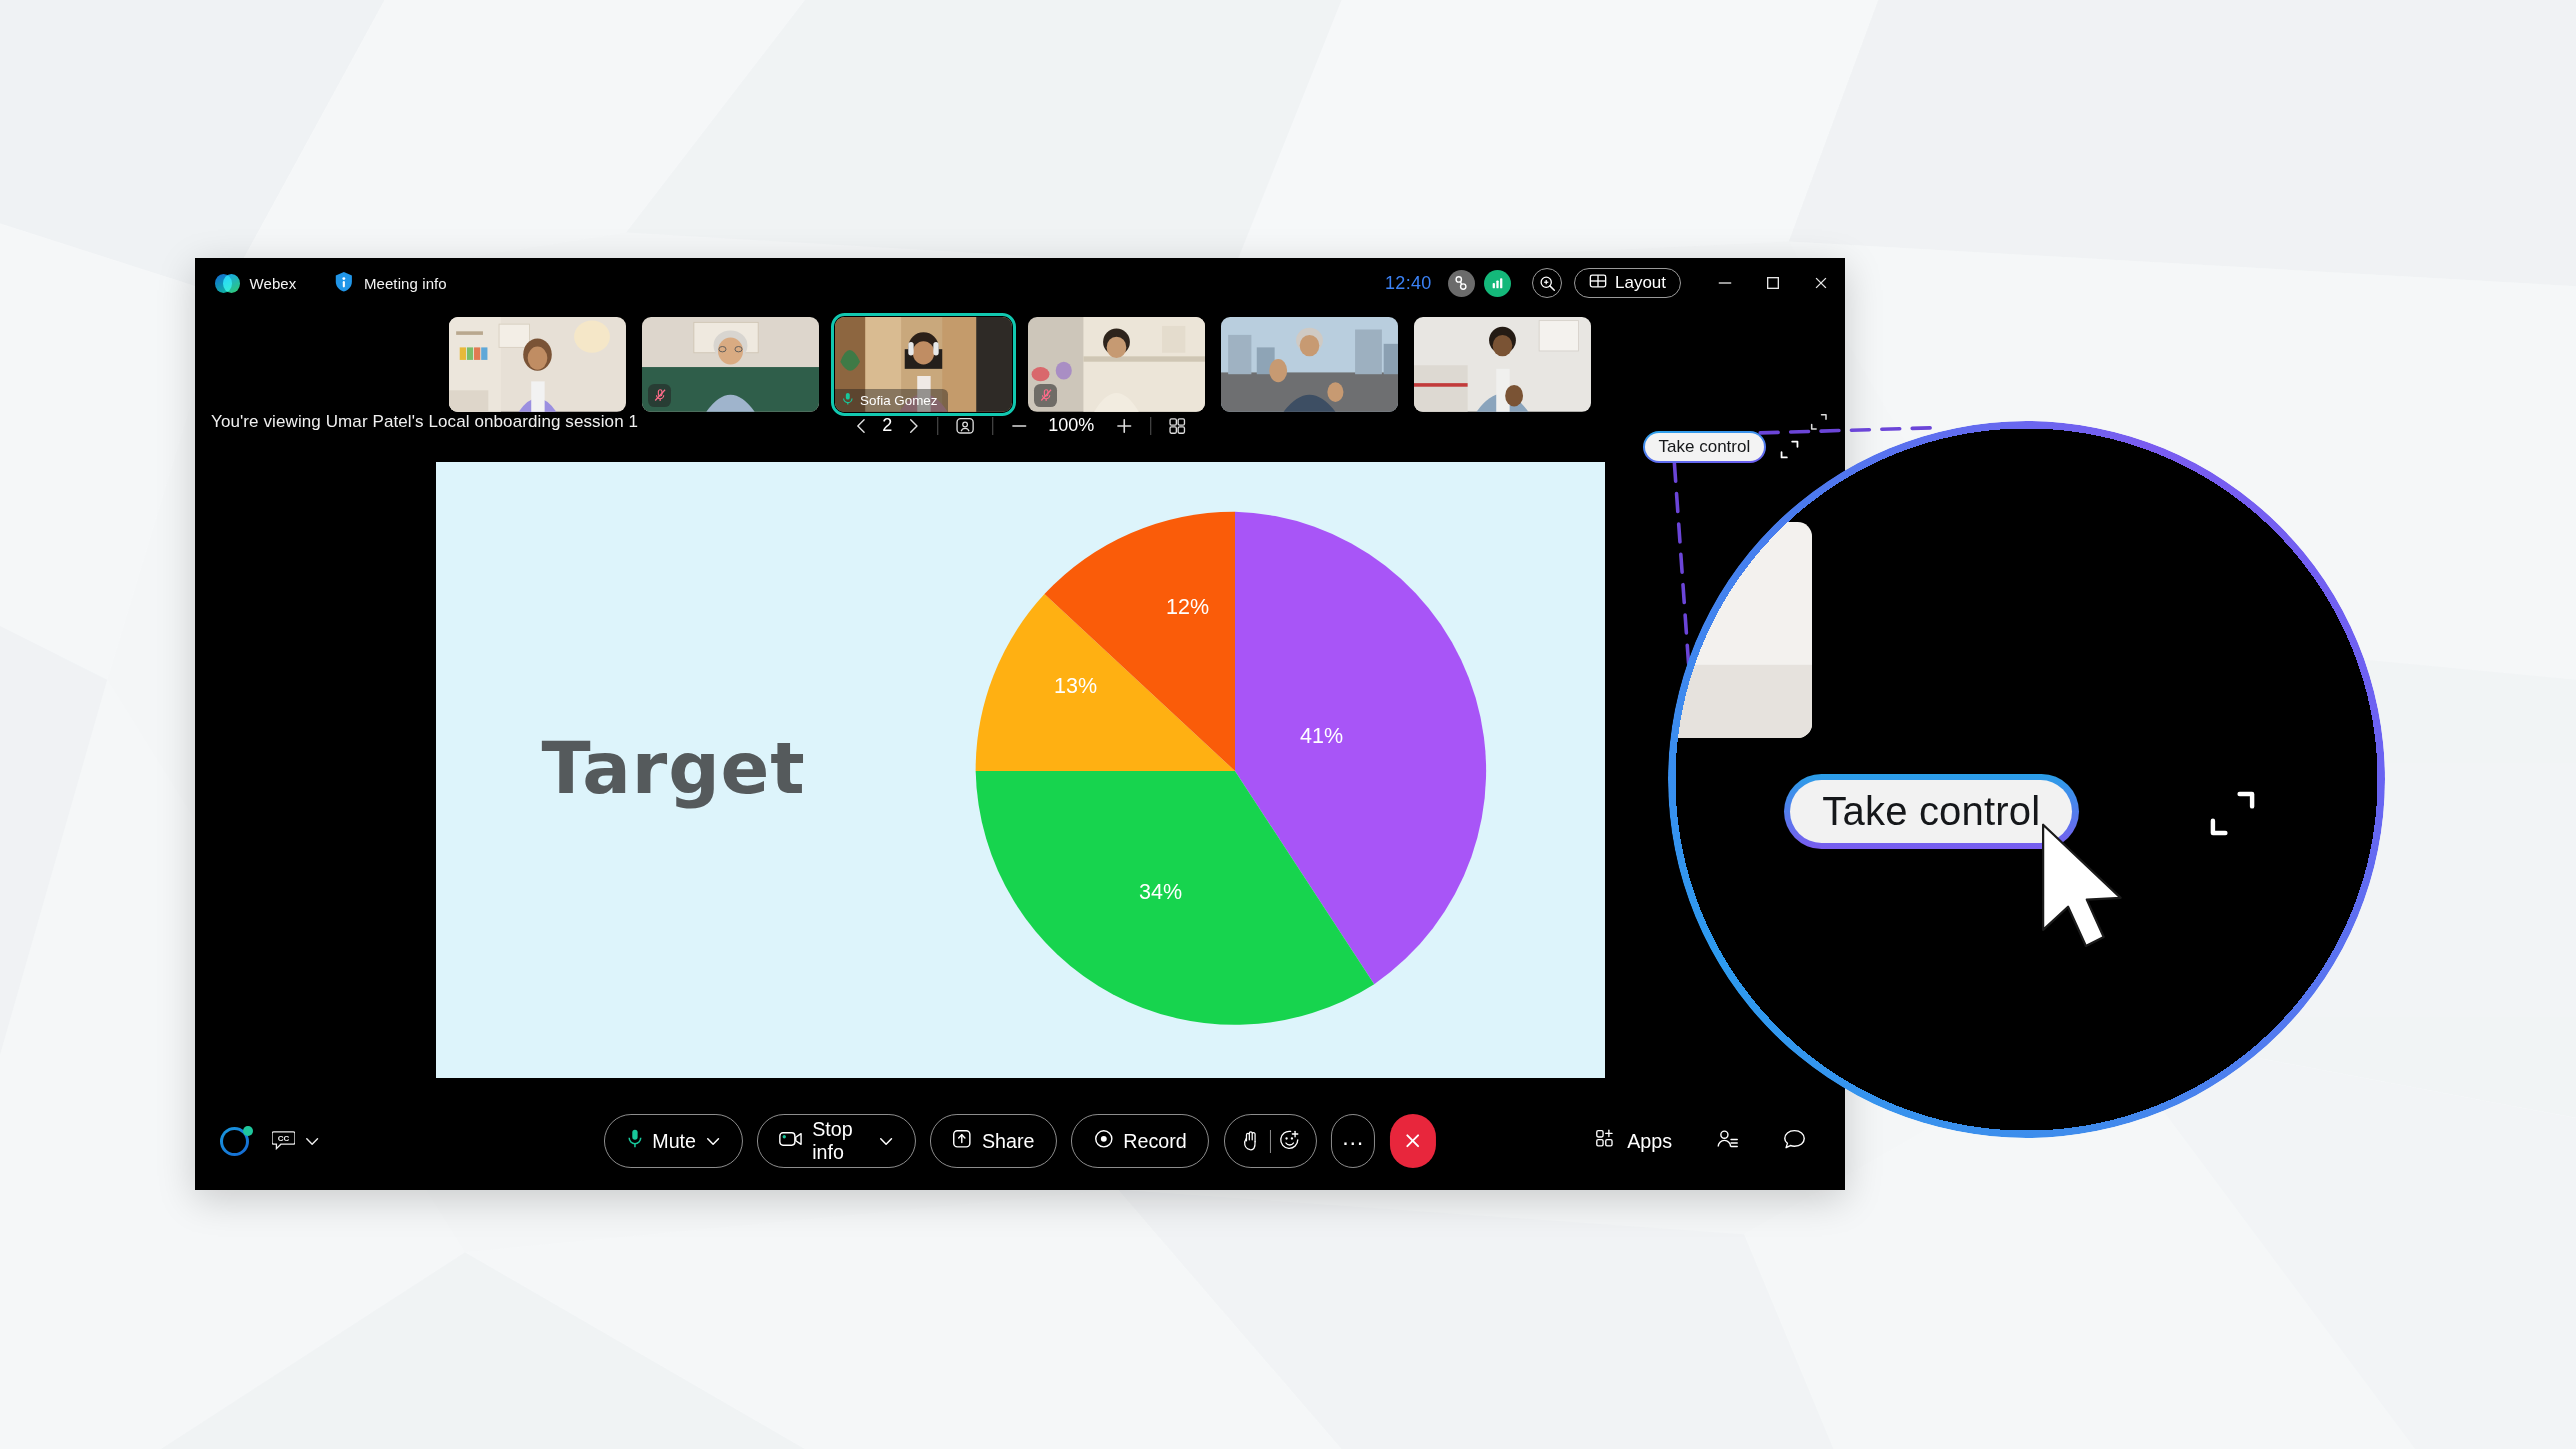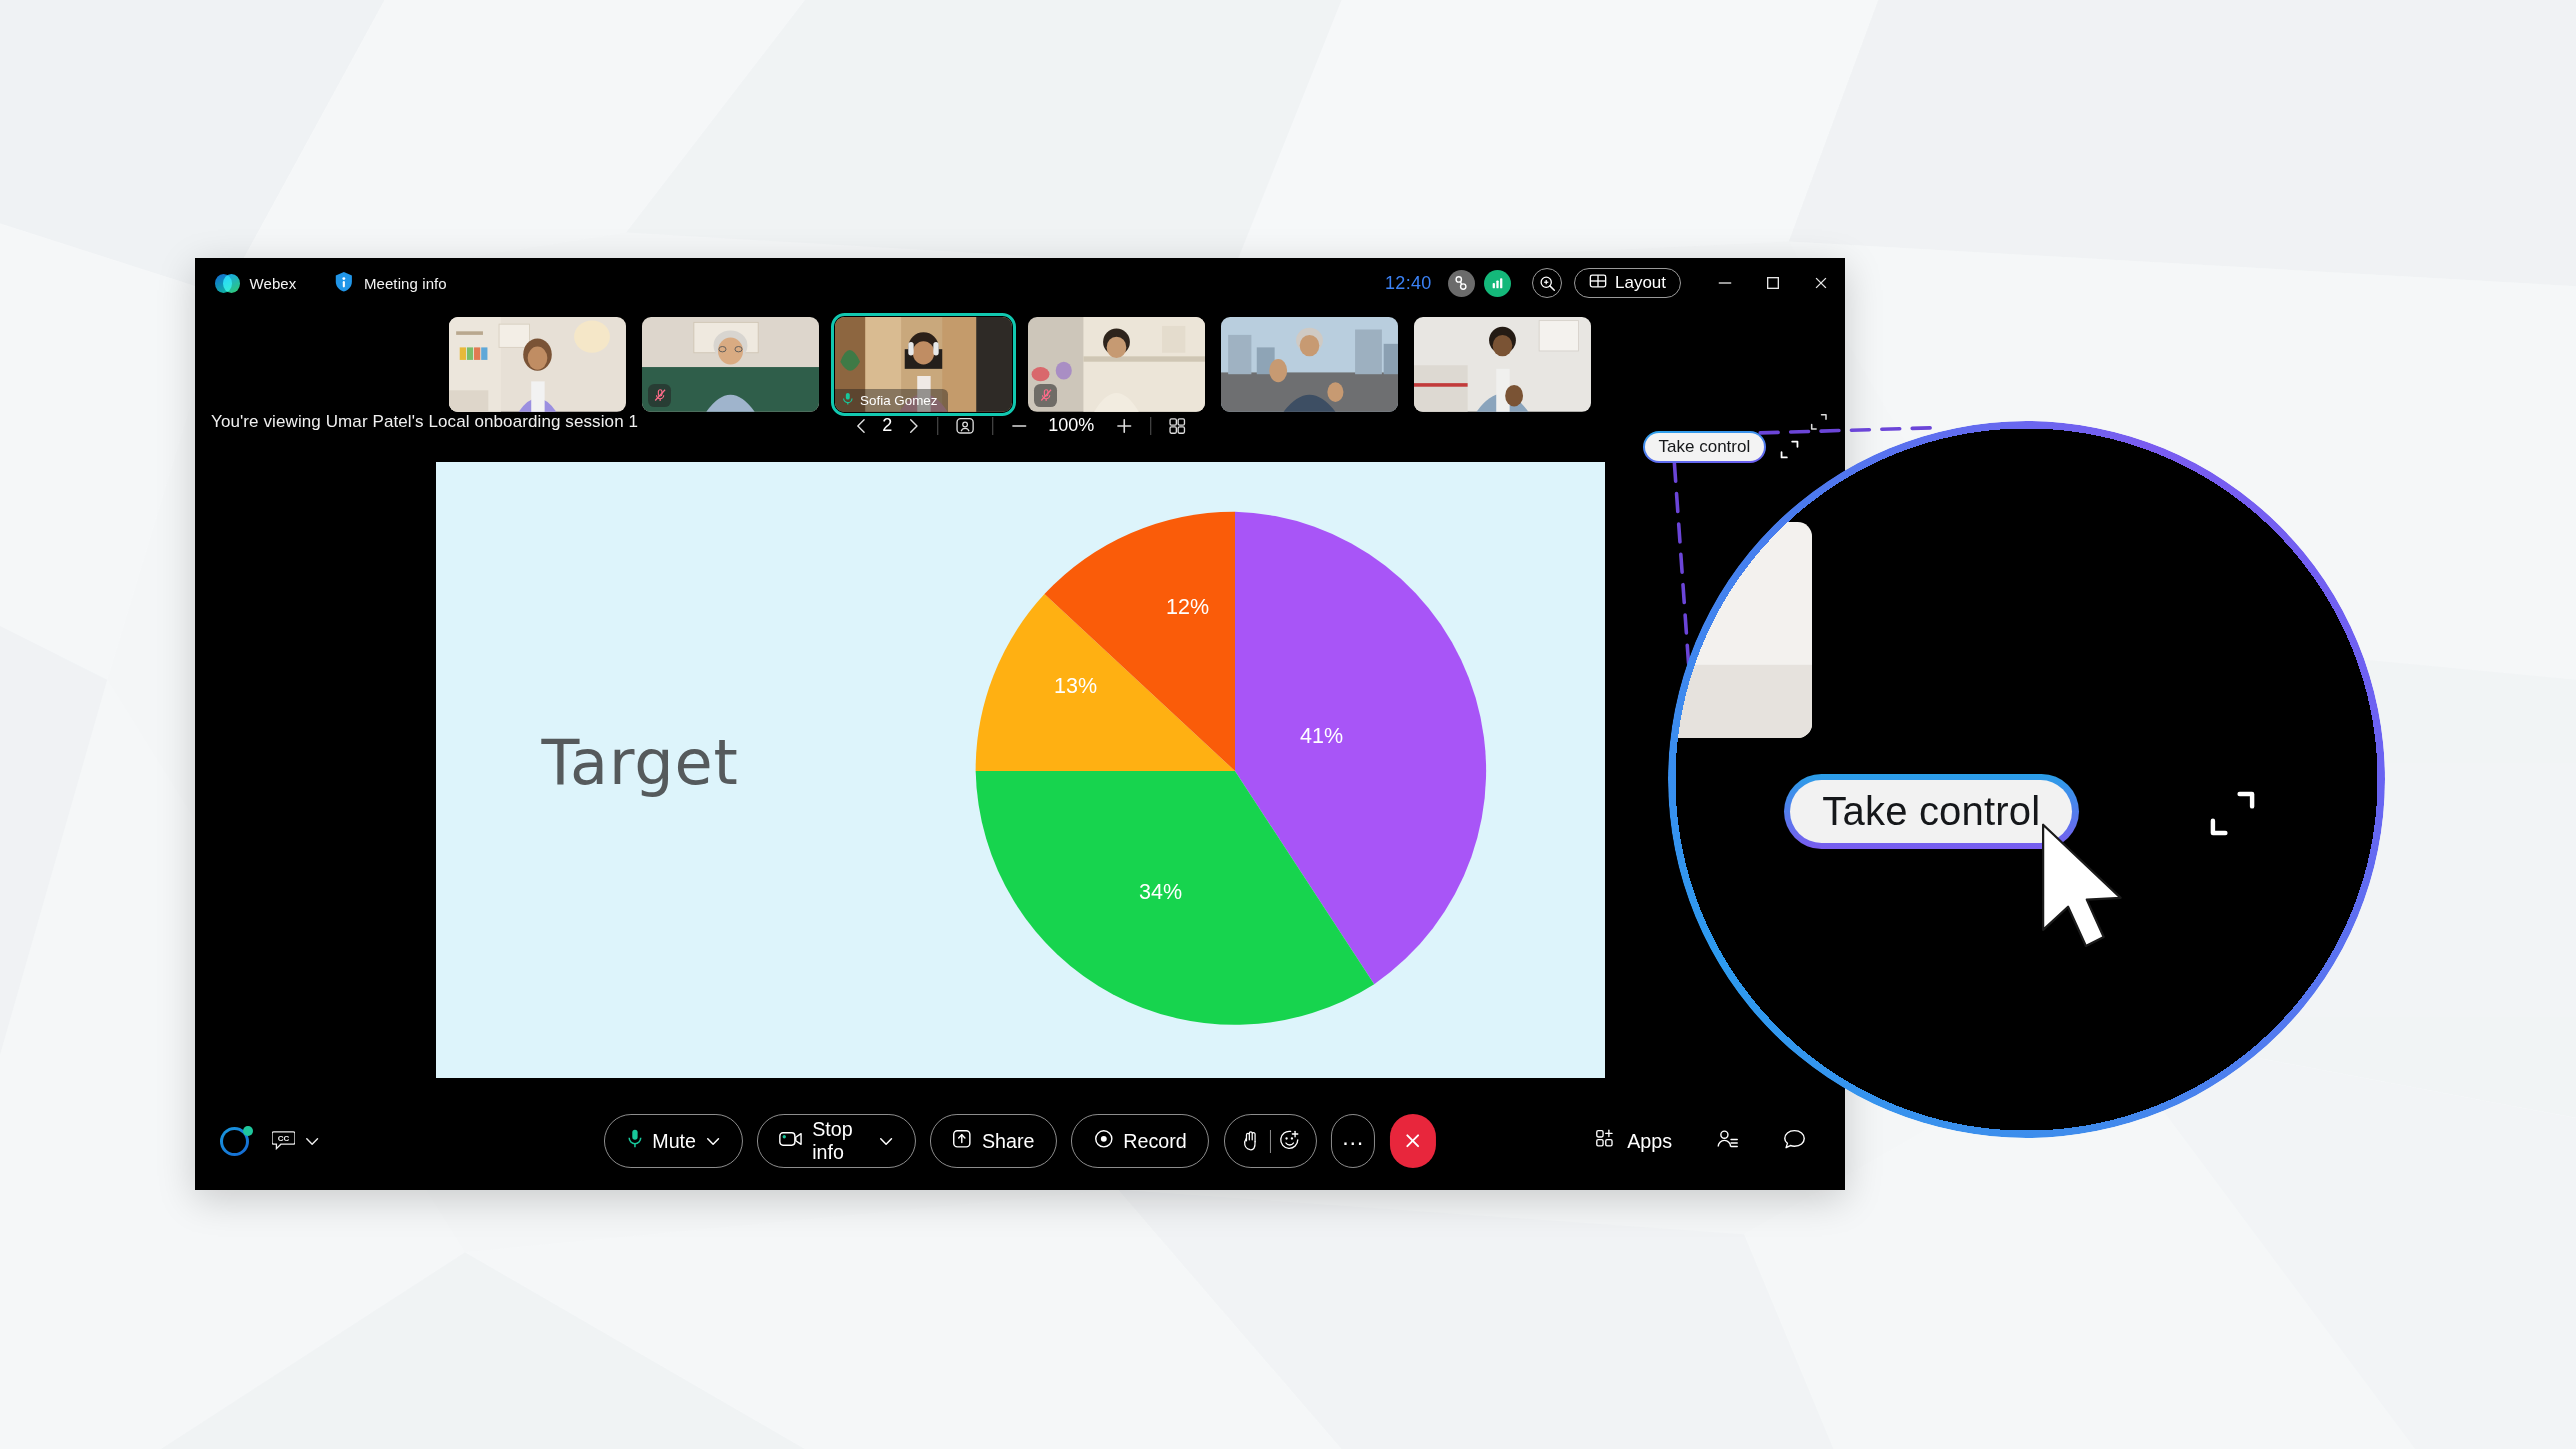--- a/index.html
+++ b/index.html
@@ -112,21 +112,21 @@
   
   #stage {
     height:640px; position:relative; display:flex;
     align-items:flex-start; justify-content:center; padding-top:10.7px;
   }
   #slide {
     width:1169px; height:616px; background:#ddf4fb; position:relative;
   }
   #slide-title {
     position:absolute; left:106px; top:264px;
-    font-size:62px; color:#555a5c; font-weight:400; letter-spacing:0.9px;
+    font-size:72px; color:#555a5c; font-weight:700; letter-spacing:0.9px;
     font-family:"DejaVu Sans", sans-serif;
   }
   #pie-wrap { position:absolute; left:526px; top:36px; width:546px; height:546px; }
   .pie-lab {
     position:absolute; color:#fff; font-size:21.5px;
     transform:translate(-50%,-50%); pointer-events:none;
   }
 
   
   #toolbar {

